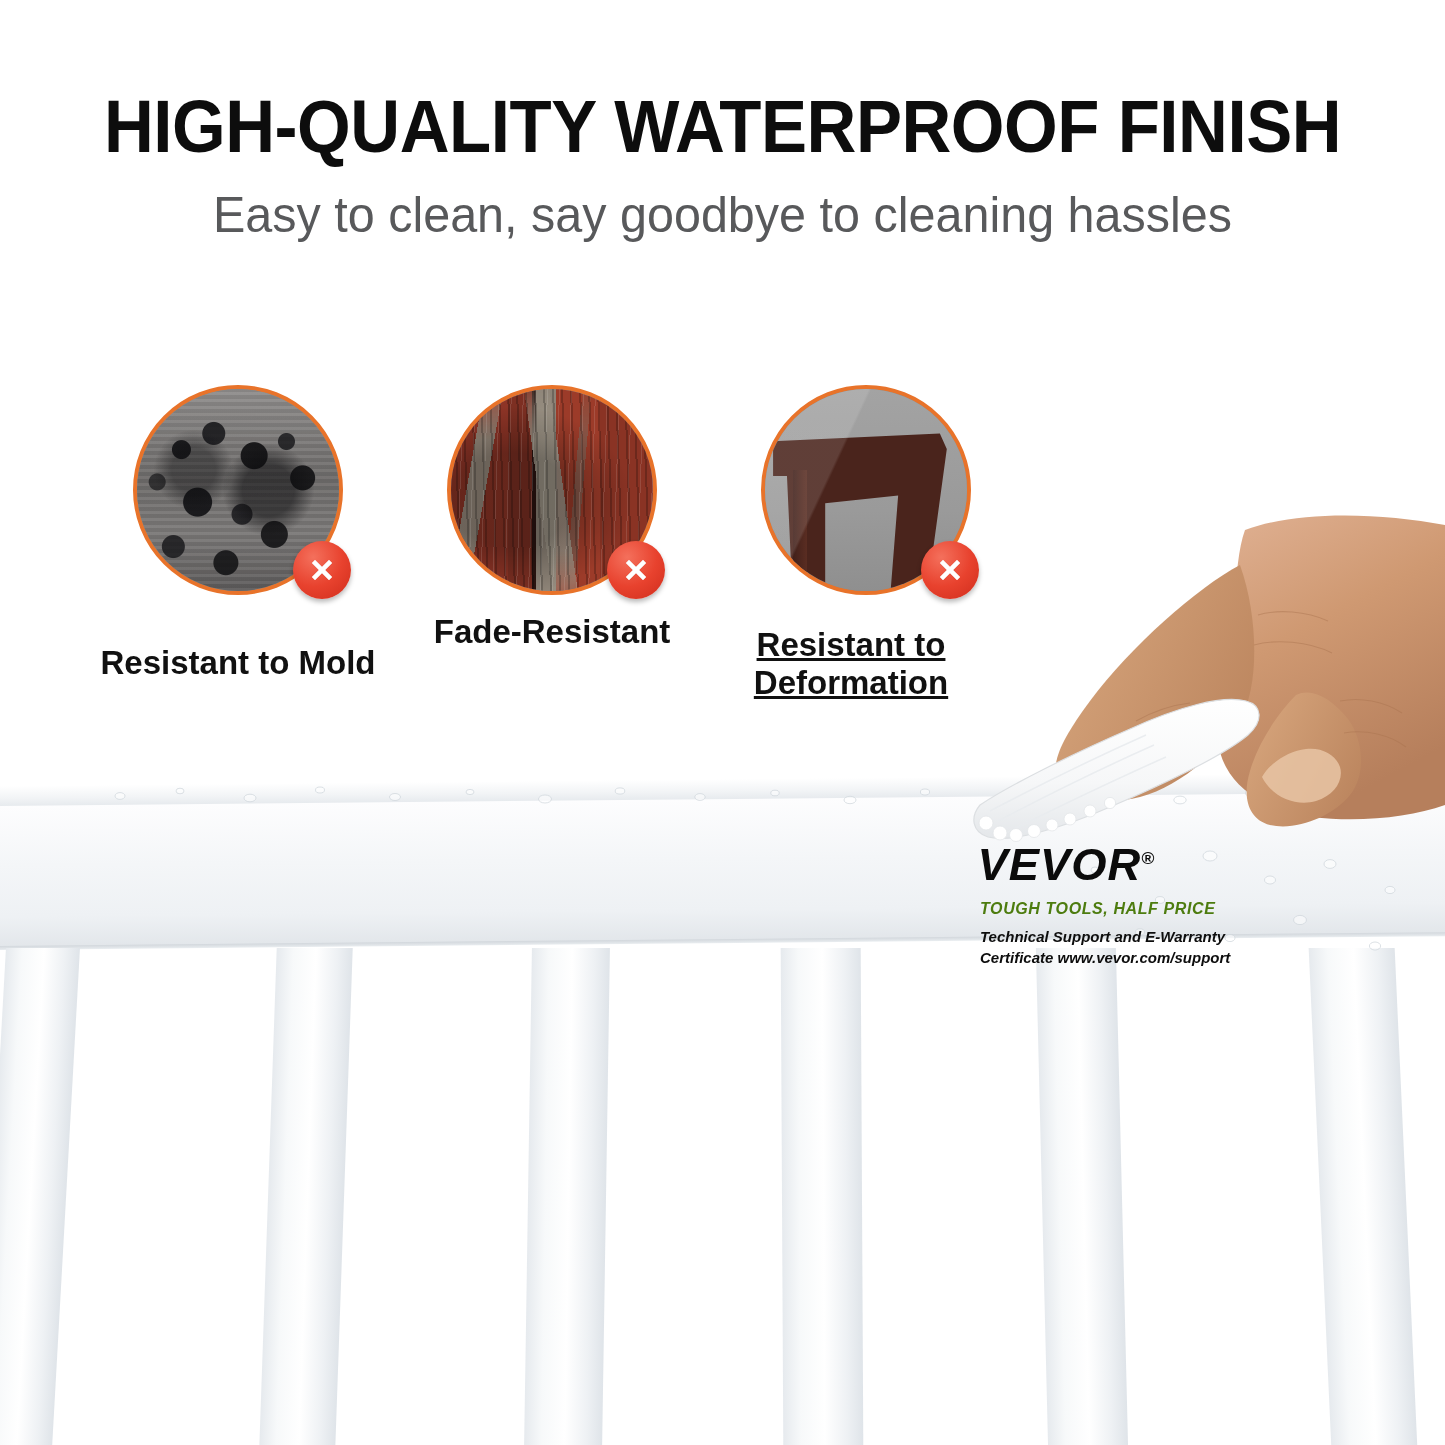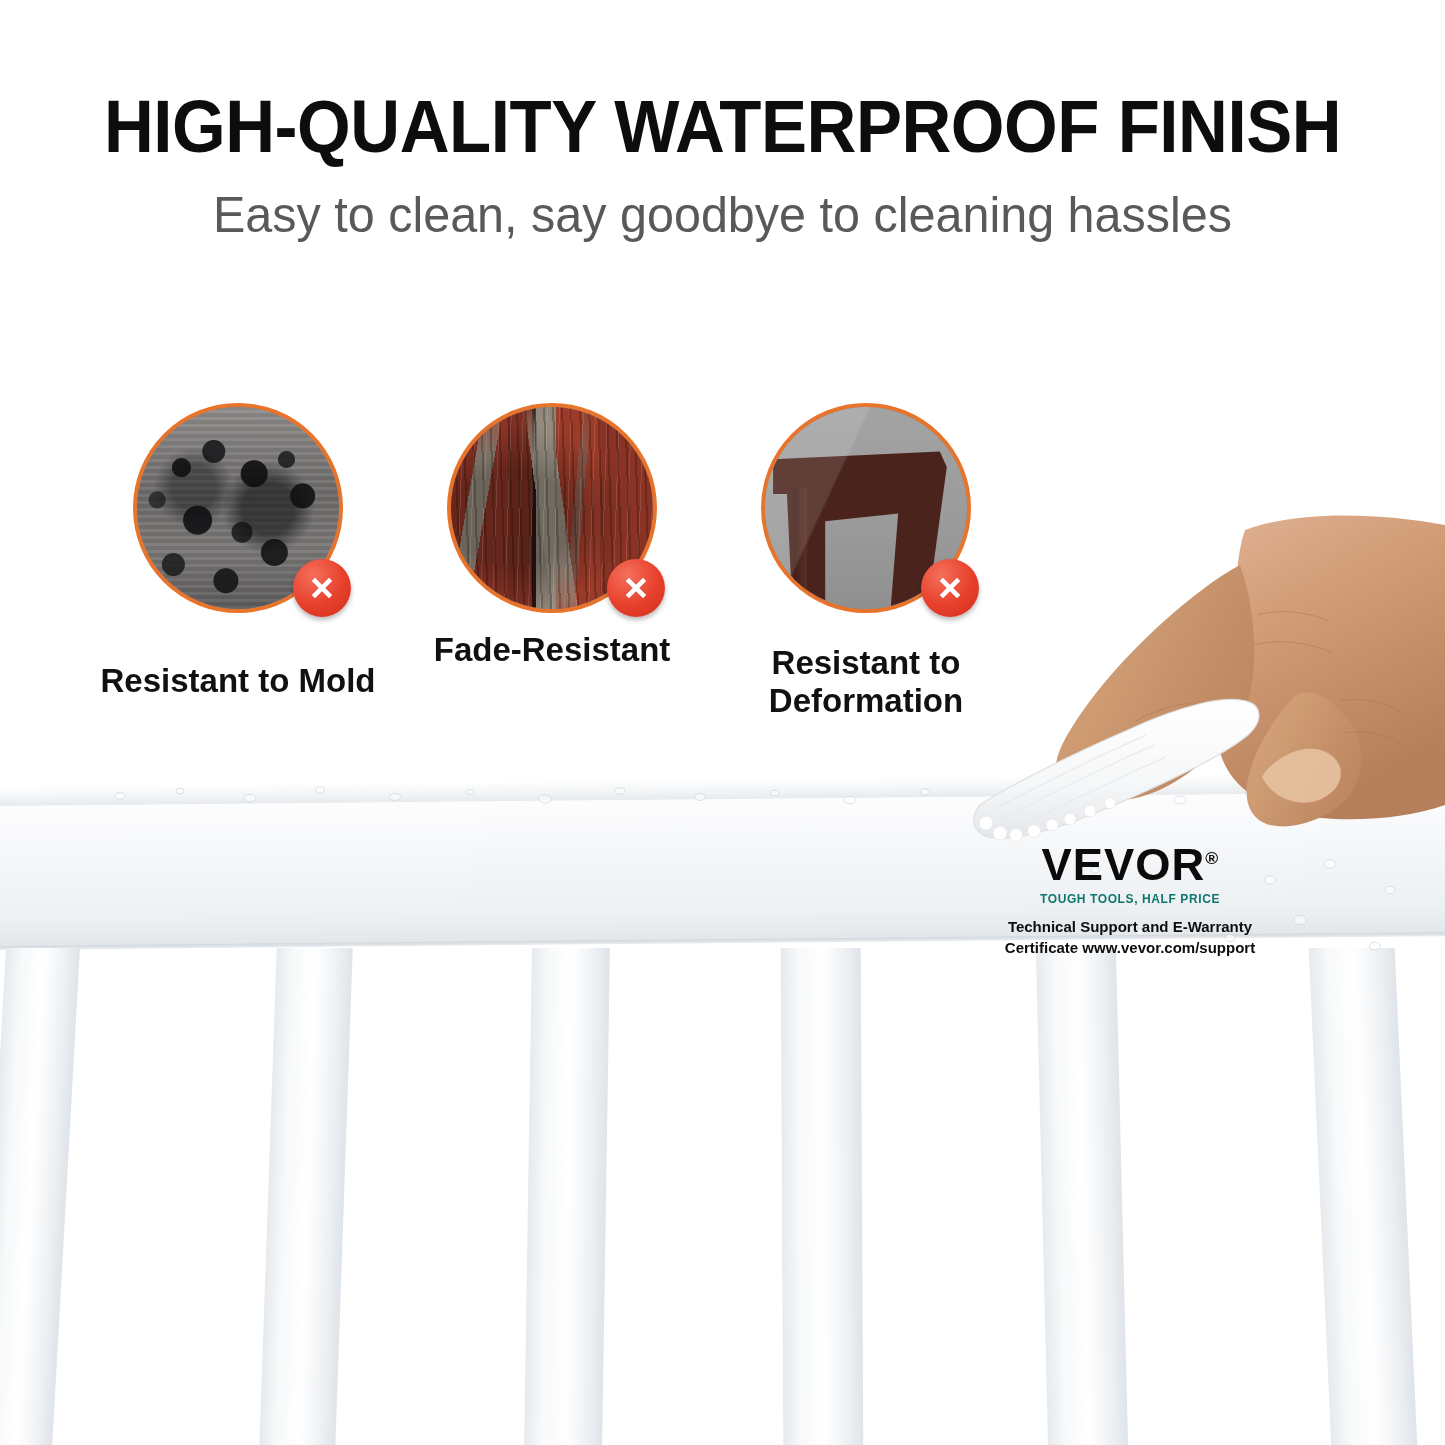--- a/index.html
+++ b/index.html
@@ -31,21 +31,21 @@
     font-size:50px;
     line-height:58px;
     color:#58595b;
     font-weight:400;
     transform:scaleX(0.97);
     transform-origin:50% 50%;
     white-space:nowrap;
   }
 
   
-  .badges{position:absolute;left:0;top:0;width:1217px;height:720px;margin-top:18px;}
+  .badges{position:absolute;left:0;top:0;width:1217px;height:720px;}
   .badge{position:absolute;width:210px;height:210px;}
   .badge .ring{
     position:absolute;left:0;top:0;width:210px;height:210px;
     border-radius:50%;
     border:4px solid #e8732a;
     box-sizing:border-box;
     overflow:hidden;
     background:#8c8c8c;
   }
   .badge .art{position:absolute;left:0;top:0;width:100%;height:100%;}
@@ -161,29 +161,29 @@
     transform:skewY(-0.55deg);transform-origin:0 0;
   }
   .baluster{
     position:absolute;top:188px;height:500px;
     background:linear-gradient(90deg,#e6eaee 0%,#f7f9fa 22%,#ffffff 52%,#eef1f4 80%,#dfe4e9 100%);
   }
 
   .drops{position:absolute;left:0;top:0;width:1445px;height:230px;pointer-events:none;}
 
   
-  .brand{position:absolute;left:980px;top:836px;width:300px;text-align:center;}
+  .brand{position:absolute;left:980px;top:836px;width:300px;text-align:left;font-style:italic;}
   .brand .logo{
     font-weight:bold;font-size:44px;line-height:46px;color:#0b0b0b;
     letter-spacing:1px;position:relative;display:inline-block;
     transform:scaleX(1.03);
   }
   .brand .reg{font-size:17px;vertical-align:super;font-weight:bold;}
   .brand .tag{
-    font-weight:bold;font-size:12px;line-height:20px;color:#0f766e;letter-spacing:.6px;margin-top:1px;
+    font-weight:bold;font-size:16px;line-height:20px;color:#4d7c0f;letter-spacing:.6px;margin-top:11px;
   }
   .brand .support{
     font-weight:bold;font-size:15px;line-height:21px;color:#0d0d0d;margin-top:7px;
   }
 </style>
 </head>
 <body>
 
 <div id="stage">
 
@@ -224,21 +224,21 @@
       </div>
       <div class="xbadge">
         <svg width="34" height="34" viewBox="0 0 34 34" aria-hidden="true">
           <path d="M10 7 L17 14 L24 7 L27 10 L20 17 L27 24 L24 27 L17 20 L10 27 L7 24 L14 17 L7 10 Z" fill="#ffffff" stroke="#f0f0f0" stroke-width="0.6" stroke-linejoin="round"></path>
         </svg>
       </div>
     </div>
 
     <div class="cap" style="left:58px;top:644px;width:360px;">Resistant to Mold</div>
     <div class="cap" style="left:402px;top:613px;width:300px;">Fade-Resistant</div>
-    <div class="cap" style="left:716px;top:626px;width:300px;">Resistant to
+    <div class="cap" style="left:701px;top:626px;width:300px;text-decoration:underline;">Resistant to
 Deformation</div>
   </div>
 
   <div class="railing">
     <div class="rail-top"></div>
     <div class="rail-body"></div>
     <div class="rail-shadowline"></div>
 
     <div class="baluster" style="left:-8px;width:74px;transform:skewX(-3.2deg);"></div>
     <div class="baluster" style="left:268px;width:76px;transform:skewX(-2.0deg);"></div>

